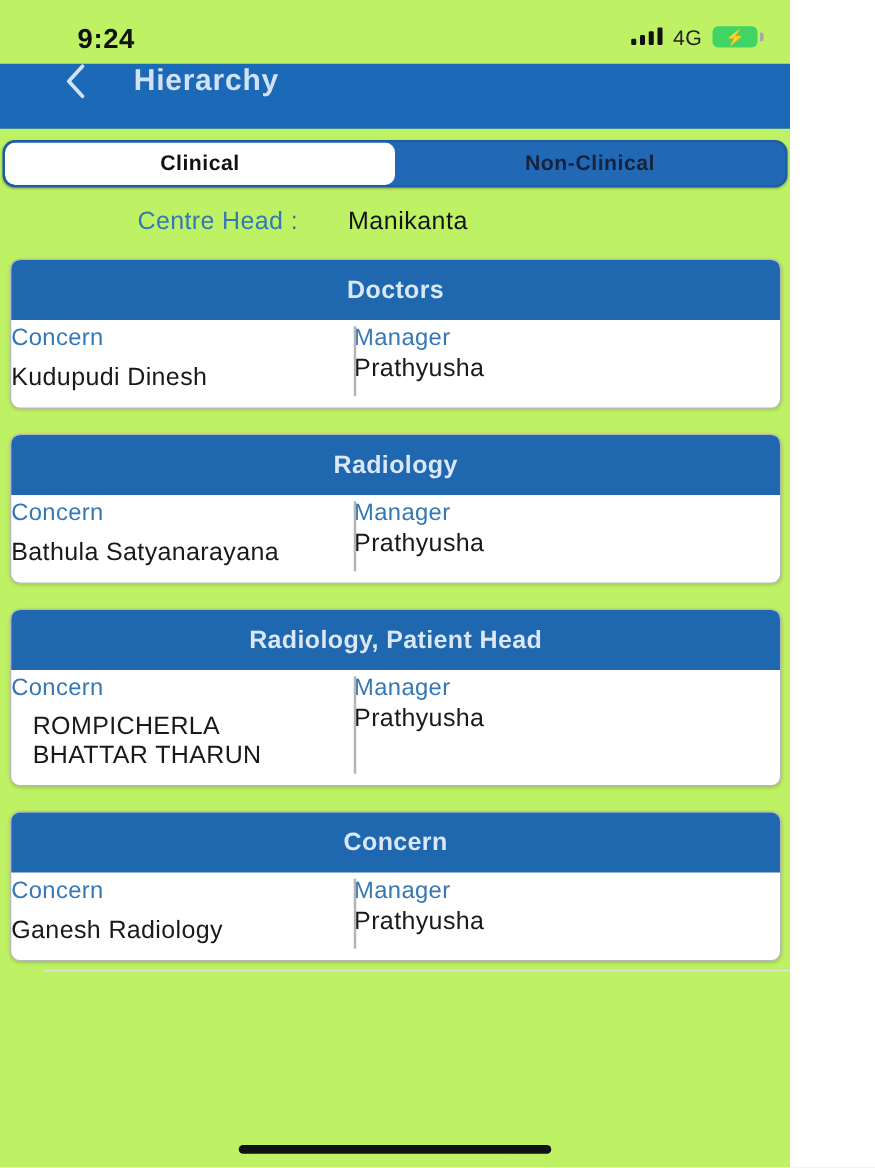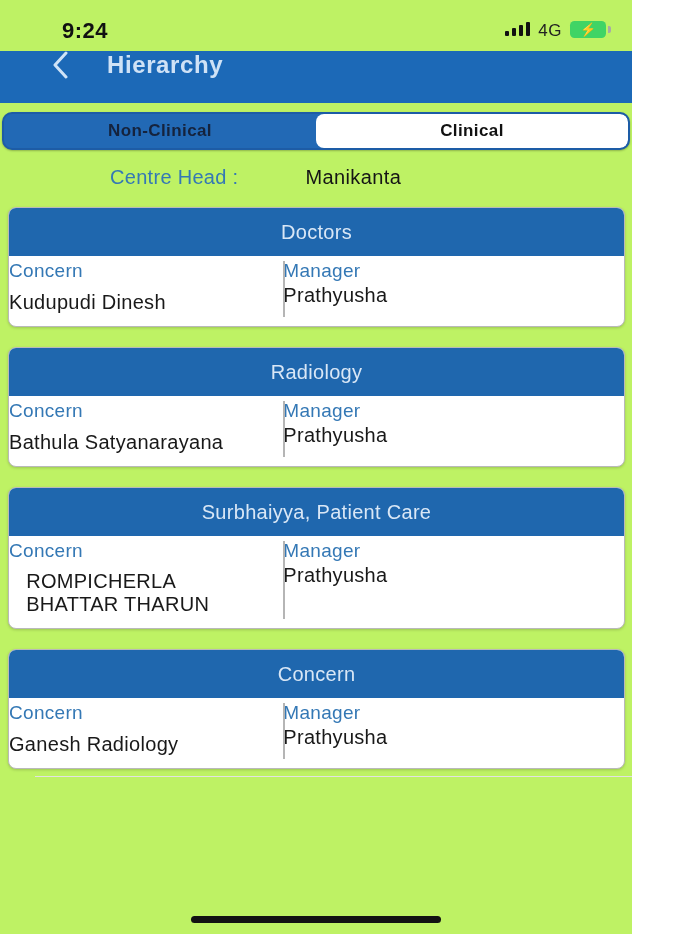--- a/index.html
+++ b/index.html
@@ -32,31 +32,31 @@
   
   .segmented { margin:9px 2px 0 2px; height:38px; background:#2269b5;
     border:2px solid #1d5ca6; border-radius:10px; display:flex; overflow:hidden;
     box-shadow:0 1px 2px rgba(0,0,0,0.25); }
   .seg { flex:1 1 50%; display:flex; align-items:center; justify-content:center;
     font-size:17px; font-weight:700; letter-spacing:0.4px; cursor:pointer; }
   .seg.active { background:#ffffff; border-radius:8px; color:#111; }
   .seg.inactive { color:#15233d; }
 
   
-  .centre-head { margin:16px 0 0 110px; display:flex; align-items:center; gap:67px; }
+  .centre-head { margin:16px 0 0 110px; display:flex; align-items:center; gap:40px; }
   .ch-label { color:#3478b5; font-size:20px; letter-spacing:0.3px; }
   .ch-value { color:#151515; font-size:20px; letter-spacing:0.4px; }
 
   
   .cards { margin-top:18px; }
   .card { margin:0 7px 20px 8px; border:1px solid #b9b9b9; border-radius:8px;
     background:#fff; box-shadow:0 1px 3px rgba(0,0,0,0.18); }
   .card-header { height:48px; background:#1f67ae; border-radius:7px 7px 0 0;
     display:flex; align-items:center; justify-content:center;
-    color:#d9e7f6; font-size:20px; font-weight:400; letter-spacing:0.3px; }
+    color:#d9e7f6; font-size:20px; font-weight:700; letter-spacing:0.3px; }
   .card-body { position:relative; display:flex; padding-bottom:12px; }
   .v-divider { position:absolute; left:44.6%; top:5px; bottom:9px; width:2px;
     background:#b5b5b5; }
   .col { }
   .col-left { width:44.6%; }
   .col-right { width:48%; }
   .fld-label { color:#3478b5; font-size:19px; margin-top:3px; line-height:23px;
     letter-spacing:0.3px; }
   .fld-name { color:#191919; font-size:20px; line-height:24px; letter-spacing:0.3px; }
   .col-left .fld-name { margin-top:8px; }
@@ -96,22 +96,22 @@
   <div class="app-header">
     <span class="back-btn">
       <svg width="17" height="28" viewBox="0 0 17 28">
         <polyline points="14,2 3,14 14,26" stroke="#cfe3f7" stroke-width="3" fill="none" stroke-linecap="round" stroke-linejoin="round"></polyline>
       </svg>
     </span>
     <span class="app-title">Hierarchy</span>
   </div>
 
   <div class="segmented">
+    <div class="seg active">Clinical</div>
     <div class="seg inactive">Non-Clinical</div>
-    <div class="seg active">Clinical</div>
   </div>
 
   <div class="centre-head">
     <span class="ch-label">Centre Head :</span>
     <span class="ch-value">Manikanta</span>
   </div>
 
   <div class="cards">
 
     <div class="card">
@@ -138,21 +138,21 @@
           <div class="fld-name">Bathula Satyanarayana</div>
         </div>
         <div class="col col-right">
           <div class="fld-label">Manager</div>
           <div class="fld-name">Prathyusha</div>
         </div>
       </div>
     </div>
 
     <div class="card">
-      <div class="card-header">Surbhaiyya, Patient Care</div>
+      <div class="card-header">Radiology, Patient Head</div>
       <div class="card-body">
         <div class="v-divider"></div>
         <div class="col col-left">
           <div class="fld-label">Concern</div>
           <div class="fld-name wrap">ROMPICHERLA BHATTAR THARUN</div>
         </div>
         <div class="col col-right">
           <div class="fld-label">Manager</div>
           <div class="fld-name">Prathyusha</div>
         </div>

